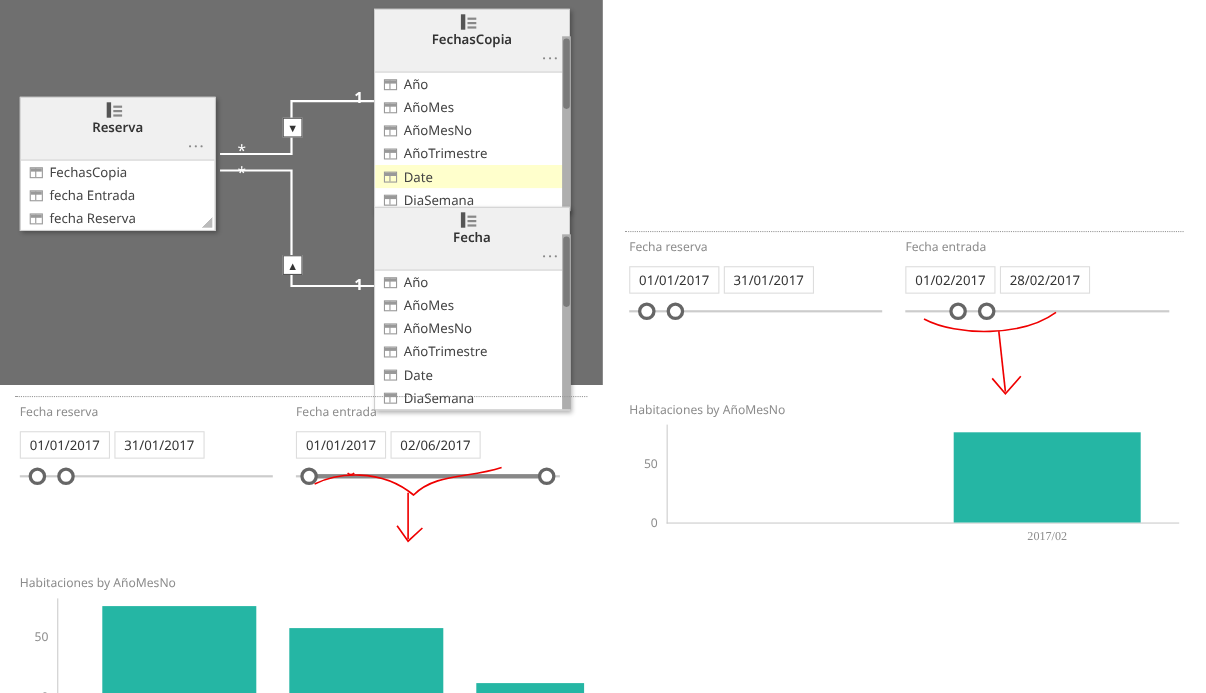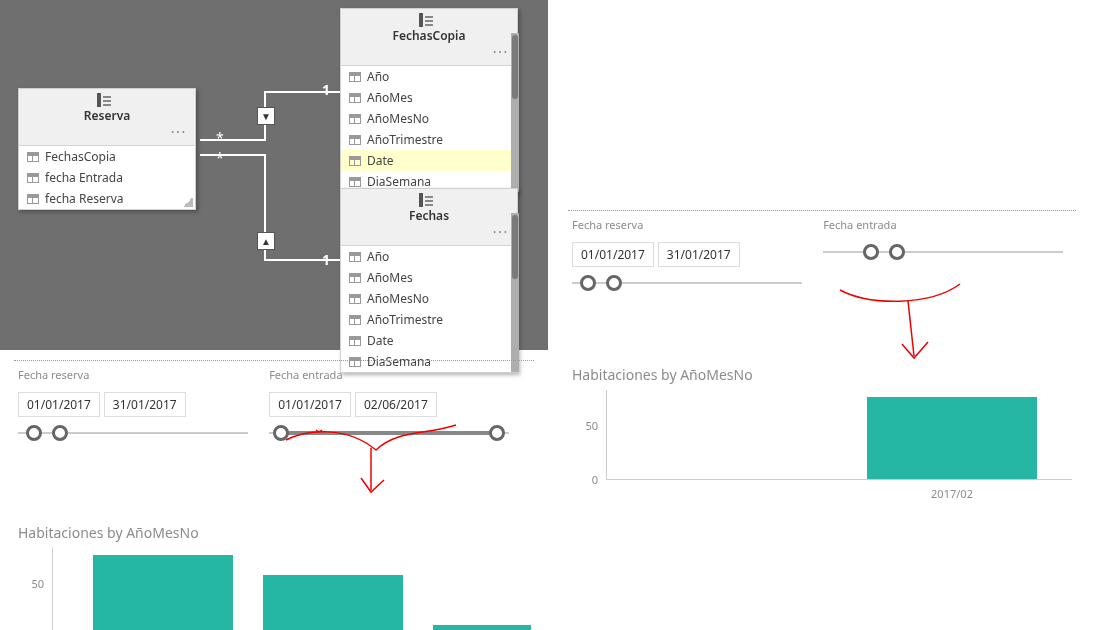--- a/index.html
+++ b/index.html
@@ -166,21 +166,21 @@
   .slicer .thumb {
     position:absolute;
     width: 16px; height: 16px;
     border-radius: 50%;
     background: #fff;
     border: 3px solid #666;
     transform: translateX(-50%);
   }
 
   .chart-title {
-    font-size: 14px;
+    font-size: 11px;
     color: #8c8c8c;
     margin-bottom: 6px;
   }
   .barchart {
     position: relative;
   }
   .barchart .axis-label {
     position:absolute;
     font-size:11px;
     color:#8c8c8c;
@@ -195,20 +195,21 @@
     position:absolute;
     bottom:0;
     background:#25b6a4;
   }
   .cat-label {
     position:absolute;
     font-size:11px;
     color:#8c8c8c;
     transform: translateX(-50%);
     white-space:nowrap;
+    font-family:Liberation Serif, serif;
   }
 
   
   .anno { position:absolute; stroke:#ef0000; stroke-width:1.5; fill:none; }
 </style>
 </head>
 <body>
 
 <div class="diagram">
   <svg width="548" height="350" style="position:absolute;left:0;top:0">
@@ -280,21 +281,21 @@
           <span class="ficon"></span>
           <span>DiaSemana</span>
         </div>
     </div>
     <div class="scroll"></div>
   </div>
 
   <div class="table-card" style="left:340px;top:188px;width:178px">
     <div class="hdr">
       <span class="micon"></span>
-      <span>Fechas</span>
+      <span>Fecha</span>
       <span class="elips">···</span>
     </div>
     <div class="fields">
       <div class="field-row">
           <span class="ficon"></span>
           <span>Año</span>
         </div>
       <div class="field-row">
           <span class="ficon"></span>
           <span>AñoMes</span>
@@ -376,20 +377,24 @@
     </div>
     <div class="track">
       <div class="rail" style="left:0;right:0"></div>
       <div class="thumb" style="left:16px"></div>
       <div class="thumb" style="left:42px"></div>
     </div>
   </div>
 
   <div class="slicer" style="width:240px;margin-left:18px">
     <div class="label">Fecha entrada</div>
+    <div class="dates">
+      <div class="datebox">01/02/2017</div>
+      <div class="datebox">28/02/2017</div>
+    </div>
     <div class="track">
       <div class="rail" style="left:0;right:0"></div>
       <div class="thumb" style="left:48px"></div>
       <div class="thumb" style="left:74px"></div>
     </div>
   </div>
 
   <div style="height:72px"></div>
 
   <div class="chart-title">Habitaciones by AñoMesNo</div>

